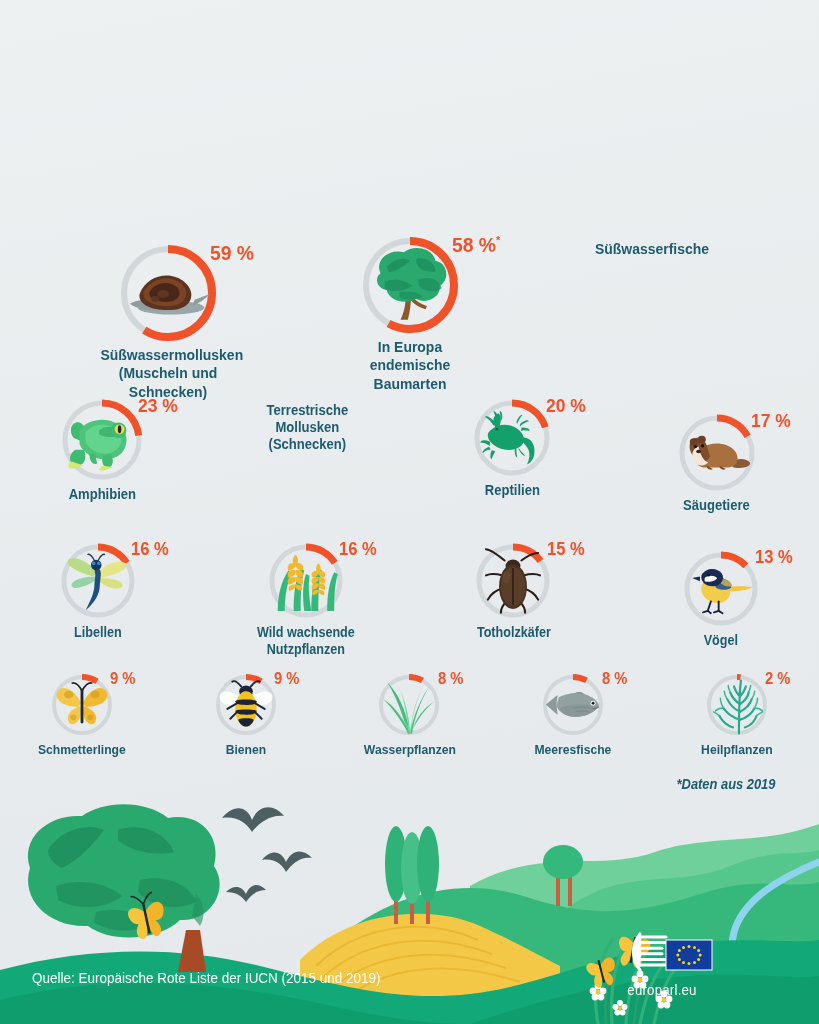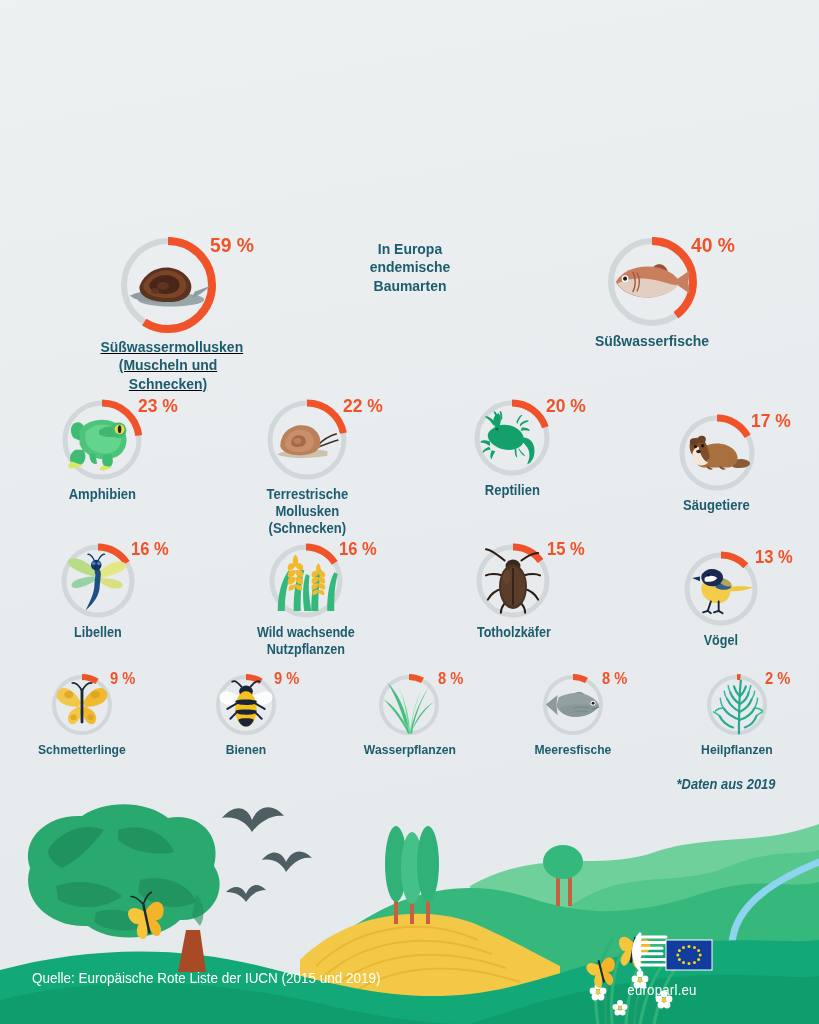--- a/index.html
+++ b/index.html
@@ -84,21 +84,21 @@
   }
 </style>
 </head>
 <body>
 
 <div id="infographic">
 
 
   <div id="rows-host">
       <div class="row" style="top: 236px;">
-        <div class="cell" style="margin: 0px 46px; width: 150px; text-decoration: underline;">
+        <div class="cell" style="margin: 8px 46px; width: 150px;">
           <div class="donut-wrap" style="width: 98px; height: 98px;">
             <svg width="98" height="98" viewBox="0 0 98 98">
               <circle cx="49" cy="49" r="44" fill="none" stroke="#c9d0d3" stroke-width="6" opacity="0.75"></circle>
               <circle cx="49" cy="49" r="44" fill="none" stroke="#f0522a" stroke-width="8" stroke-linecap="butt" stroke-dasharray="163.11149057438203 276.46015351590177" transform="rotate(-90 49 49)"></circle>
             </svg>
             <div class="art">
               <svg width="86" height="58" viewBox="0 0 86 58" style="transform: scale(0.98);">
      <ellipse cx="46" cy="44" rx="34" ry="7" fill="#9aa7aa"></ellipse>
      <path d="M4,40 C16,34 30,34 44,38 L44,46 C28,48 12,46 4,40 Z" fill="#8f9ca0"></path>
      <path d="M70,36 C80,32 86,30 86,30 C80,36 74,40 68,42 Z" fill="#8f9ca0"></path>
@@ -108,47 +108,43 @@
      <ellipse cx="38" cy="30" rx="6" ry="4" fill="#5f3524"></ellipse>
      <ellipse cx="30" cy="35" rx="4" ry="3" fill="#5f3524"></ellipse>
    </svg>
             </div>
             <div class="pct" style="font-size: 21px; left: 91.14px; top: -3.15px;">59 %</div>
           </div>
           <div class="label" style="font-size: 15.5px;">Süßwassermollusken
 (Muscheln und Schnecken)</div>
         </div>
         <div class="cell" style="margin: 0px 46px; width: 150px;">
+          <div class="donut-wrap" style="width: 98px; height: 98px;">
+            <svg width="98" height="98" viewBox="0 0 98 98">
+              <circle cx="49" cy="49" r="44" fill="none" stroke="#c9d0d3" stroke-width="6" opacity="0.75"></circle>
+              <circle cx="49" cy="49" r="44" fill="none" stroke="#f0522a" stroke-width="8" stroke-linecap="butt" stroke-dasharray="160.34688903922302 276.46015351590177" transform="rotate(-90 49 49)"></circle>
+            </svg>
+            <div class="art">
+              <svg width="80" height="74" viewBox="0 0 80 74" style="transform: scale(1.054);">
+     <path d="M36,48 C36,56 34,64 31,70 L38,70 C40,62 41,54 41,48 Z" fill="#8a5a2b"></path>
+     <path d="M41,52 C45,56 50,59 55,60 L56,57 C50,55 45,52 42,48 Z" fill="#8a5a2b"></path>
+     <path d="M12,26 C6,12 22,2 34,6 C44,-2 62,2 64,14 C76,16 78,32 68,38 C70,48 56,56 46,50 C36,56 20,52 18,42 C8,40 6,30 12,26 Z" fill="#2aa96f"></path>
+     <path d="M18,20 C24,12 34,10 40,14 C34,20 26,24 20,25 Z" fill="#1d8f5c" opacity=".85"></path>
+     <path d="M46,12 C56,10 64,16 64,24 C56,26 48,22 46,16 Z" fill="#1d8f5c" opacity=".8"></path>
+     <path d="M16,34 C24,30 36,32 42,38 C34,44 22,44 16,40 Z" fill="#1d8f5c" opacity=".8"></path>
+     <path d="M48,32 C58,28 68,32 70,40 C62,46 50,42 48,36 Z" fill="#1d8f5c" opacity=".75"></path>
+     <path d="M30,44 C38,42 48,44 52,48 C44,53 34,52 30,48 Z" fill="#1d8f5c" opacity=".7"></path>
+   </svg>
+            </div>
+            <div class="pct" style="font-size: 21px; left: 91.14px; top: -3.15px;">58 %<sup>*</sup></div>
+          </div>
           <div class="label" style="font-size: 15.5px;">In Europa endemische
 Baumarten</div>
         </div>
         <div class="cell" style="margin: 0px 46px; width: 150px;">
-          <div class="donut-wrap" style="width: 92px; height: 92px;">
-            <svg width="92" height="92" viewBox="0 0 92 92">
-              <circle cx="46" cy="46" r="41" fill="none" stroke="#c9d0d3" stroke-width="6" opacity="0.75"></circle>
-              <circle cx="46" cy="46" r="41" fill="none" stroke="#f0522a" stroke-width="8" stroke-linecap="butt" stroke-dasharray="103.04423903774521 257.610597594363" transform="rotate(-90 46 46)"></circle>
-            </svg>
-            <div class="art">
-              <svg width="94" height="52" viewBox="0 0 94 52" style="transform: scale(0.842);">
-     <path d="M72,26 L92,12 L90,26 L92,40 Z" fill="#c97f5e"></path>
-     <path d="M44,14 C50,2 62,2 66,14 L58,20 Z" fill="#9e4f31"></path>
-     <path d="M40,34 C44,44 54,46 58,38 Z" fill="#b3603c"></path>
-     <path d="M22,32 C26,42 34,42 36,34 Z" fill="#b3603c"></path>
-     <path d="M4,26 C12,12 30,6 48,8 C64,10 76,18 80,26 C76,34 64,42 48,44 C30,46 12,40 4,26 Z" fill="#c97f5e"></path>
-     <path d="M6,28 C16,22 34,20 52,24 C66,27 76,32 79,28 C75,36 62,42 48,44 C30,46 12,38 6,28 Z" fill="#e2cfc2"></path>
-     <circle cx="15" cy="22" r="4" fill="#ffffff"></circle>
-                <circle cx="15" cy="22" r="2.4" fill="#17232a"></circle>
-     <g stroke="#a35b3d" stroke-width="1.6" fill="none">
-       <path d="M24,14 C28,20 28,32 24,38"></path>
-                  <path d="M29,15 C33,21 33,31 29,37"></path>
-     </g>
-   </svg>
-            </div>
-            <div class="pct" style="font-size: 21px; left: 85.56px; top: -3.15px;">40 %</div>
-          </div>
           <div class="label" style="font-size: 15.5px;">Süßwasserfische</div>
         </div>
       </div>
       <div class="row" style="top: 398px;">
         <div class="cell" style="margin: 0px 31px; width: 150px;">
           <div class="donut-wrap" style="width: 84px; height: 84px;">
             <svg width="84" height="84" viewBox="0 0 84 84">
               <circle cx="42" cy="42" r="37" fill="none" stroke="#c9d0d3" stroke-width="5" opacity="0.75"></circle>
               <circle cx="42" cy="42" r="37" fill="none" stroke="#f0522a" stroke-width="7" stroke-linecap="butt" stroke-dasharray="53.469906964098286 232.4778563656447" transform="rotate(-90 42 42)"></circle>
             </svg>
@@ -166,39 +162,20 @@
      <path d="M46,46 C50,54 48,60 42,60 C38,60 36,54 38,48 Z" fill="#3fbb72"></path>
      <path d="M38,58 C32,62 34,64 40,63 L48,60 Z" fill="#d8e86a"></path>
      <path d="M24,46 C24,54 28,58 32,56 L30,46 Z" fill="#3fbb72"></path>
    </svg>
             </div>
             <div class="pct" style="font-size: 19px; left: 78.12px; top: -2.85px;">23 %</div>
           </div>
           <div class="label" style="font-size: 14.5px;">Amphibien</div>
         </div>
         <div class="cell" style="margin: 0px 31px; width: 150px;">
-          <div class="donut-wrap" style="width: 84px; height: 84px;">
-            <svg width="84" height="84" viewBox="0 0 84 84">
-              <circle cx="42" cy="42" r="37" fill="none" stroke="#c9d0d3" stroke-width="5" opacity="0.75"></circle>
-              <circle cx="42" cy="42" r="37" fill="none" stroke="#f0522a" stroke-width="7" stroke-linecap="butt" stroke-dasharray="51.145128400441834 232.4778563656447" transform="rotate(-90 42 42)"></circle>
-            </svg>
-            <div class="art">
-              <svg width="92" height="56" viewBox="0 0 92 56" style="transform: scale(0.785);">
-     <path d="M8,46 C20,40 50,38 72,42 L72,48 C50,52 18,52 8,46 Z" fill="#cfc2ad"></path>
-     <path d="M58,36 C66,28 76,22 84,20" stroke="#3d3026" stroke-width="2" fill="none"></path>
-     <path d="M58,38 C68,34 78,30 86,28" stroke="#3d3026" stroke-width="2" fill="none"></path>
-     <path d="M34,44 C46,44 58,42 62,38 C66,34 62,30 56,30 L36,32 Z" fill="#b9805a"></path>
-     <path d="M12,36 C12,16 30,6 46,10 C62,14 68,32 58,42 C46,50 16,50 12,36 Z" fill="#b9805a"></path>
-     <path d="M18,34 C18,20 32,12 44,16 C56,20 58,34 50,40 C40,46 20,44 18,34 Z" fill="#c98f68"></path>
-     <path d="M26,32 C26,24 34,20 40,23 C46,26 46,34 40,36 C34,38 26,37 26,32 Z" fill="#a4694a"></path>
-     <ellipse cx="34" cy="29" rx="5" ry="4" fill="#b9805a"></ellipse>
-   </svg>
-            </div>
-            <div class="pct" style="font-size: 19px; left: 78.12px; top: -2.85px;">22 %</div>
-          </div>
           <div class="label" style="font-size: 14.5px;">Terrestrische Mollusken
 (Schnecken)</div>
         </div>
         <div class="cell" style="margin: 0px 31px; width: 150px;">
           <div class="donut-wrap" style="width: 80px; height: 80px;">
             <svg width="80" height="80" viewBox="0 0 80 80">
               <circle cx="40" cy="40" r="35" fill="none" stroke="#c9d0d3" stroke-width="5" opacity="0.75"></circle>
               <circle cx="40" cy="40" r="35" fill="none" stroke="#f0522a" stroke-width="7" stroke-linecap="butt" stroke-dasharray="43.982297150257104 219.9114857512855" transform="rotate(-90 40 40)"></circle>
             </svg>
             <div class="art">

